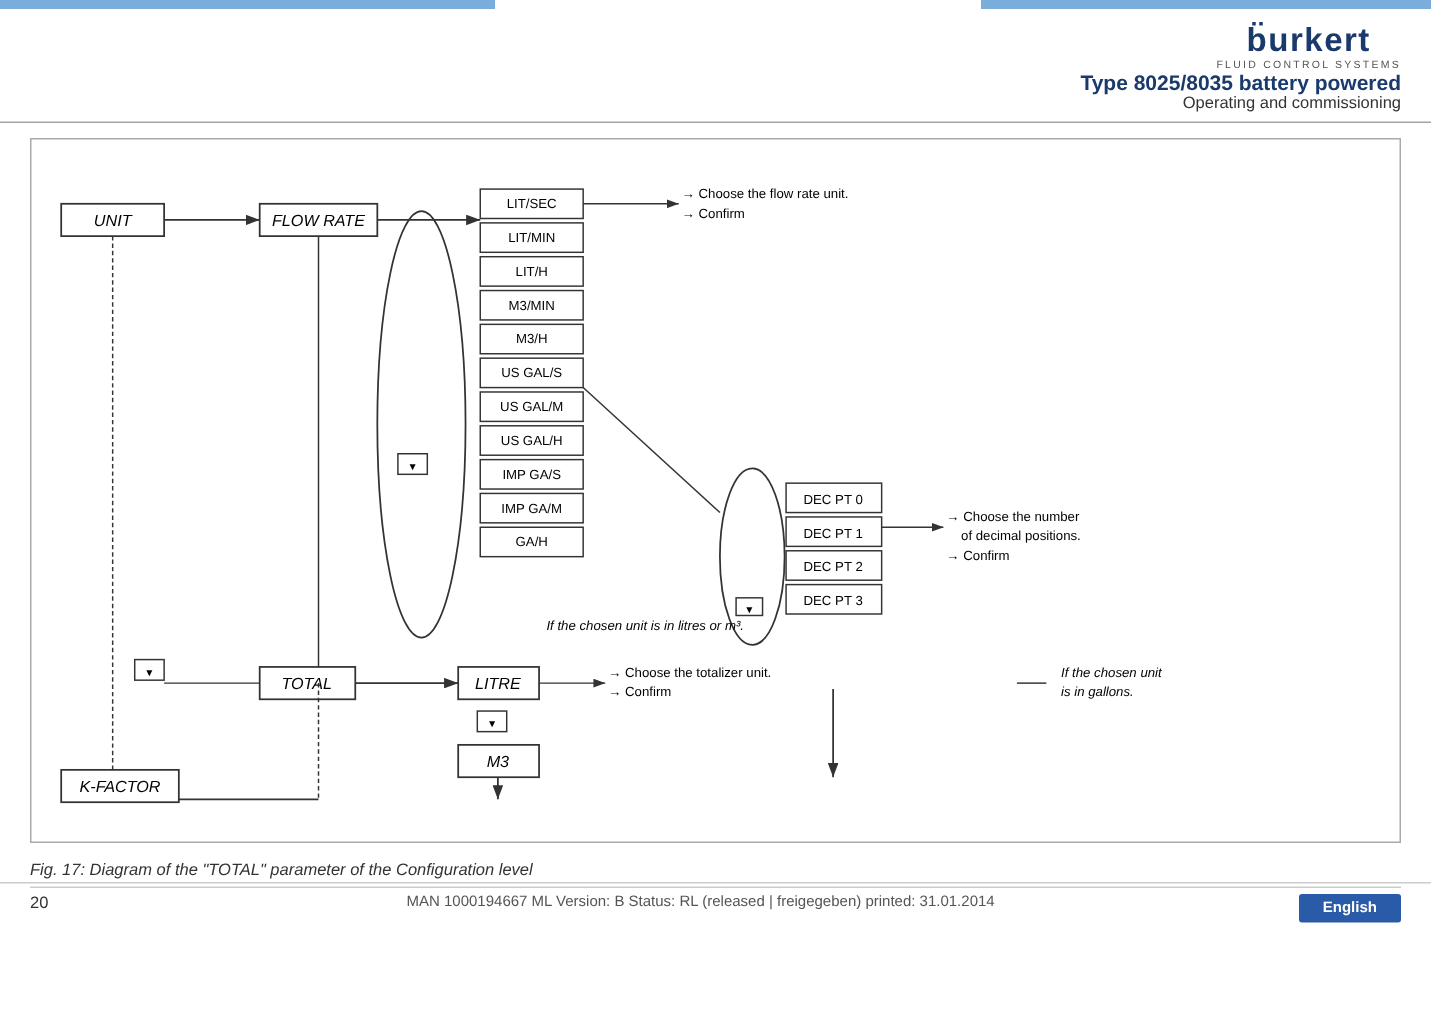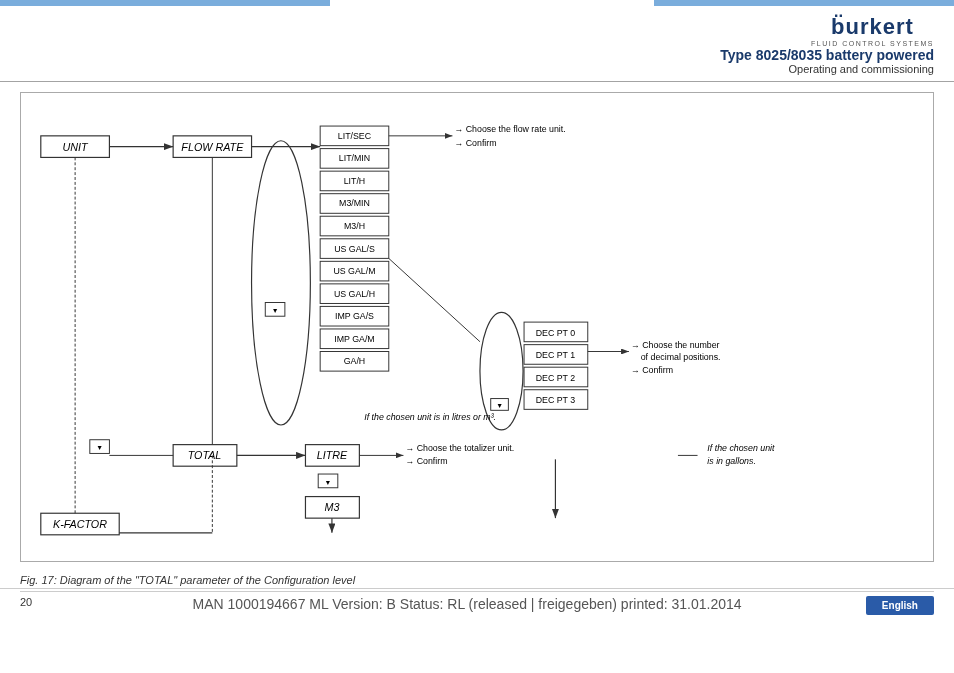--- a/index.html
+++ b/index.html
@@ -272,16 +272,16 @@
     </svg>
   </div>
 
   <div class="figure-caption">Fig. 17:   Diagram of the "TOTAL" parameter of the Configuration level</div>
 </div>
 
 <div class="footer-area">
   <hr style="border:none; border-top:1px solid #ccc; margin-bottom:4px;">
   <div class="footer-bar">
     <div style="font-size:11px; color:#333;">20</div>
-    <div style="font-size:14px; color:#555;padding-left:36px;">MAN  1000194667  ML  Version: B Status: RL (released | freigegeben)  printed: 31.01.2014</div>
+    <div style="font-size:10px; color:#555;padding-left:36px;">MAN  1000194667  ML  Version: B Status: RL (released | freigegeben)  printed: 31.01.2014</div>
     <div class="footer-lang">English</div>
   </div>
 </div>
 
 </body></html>

